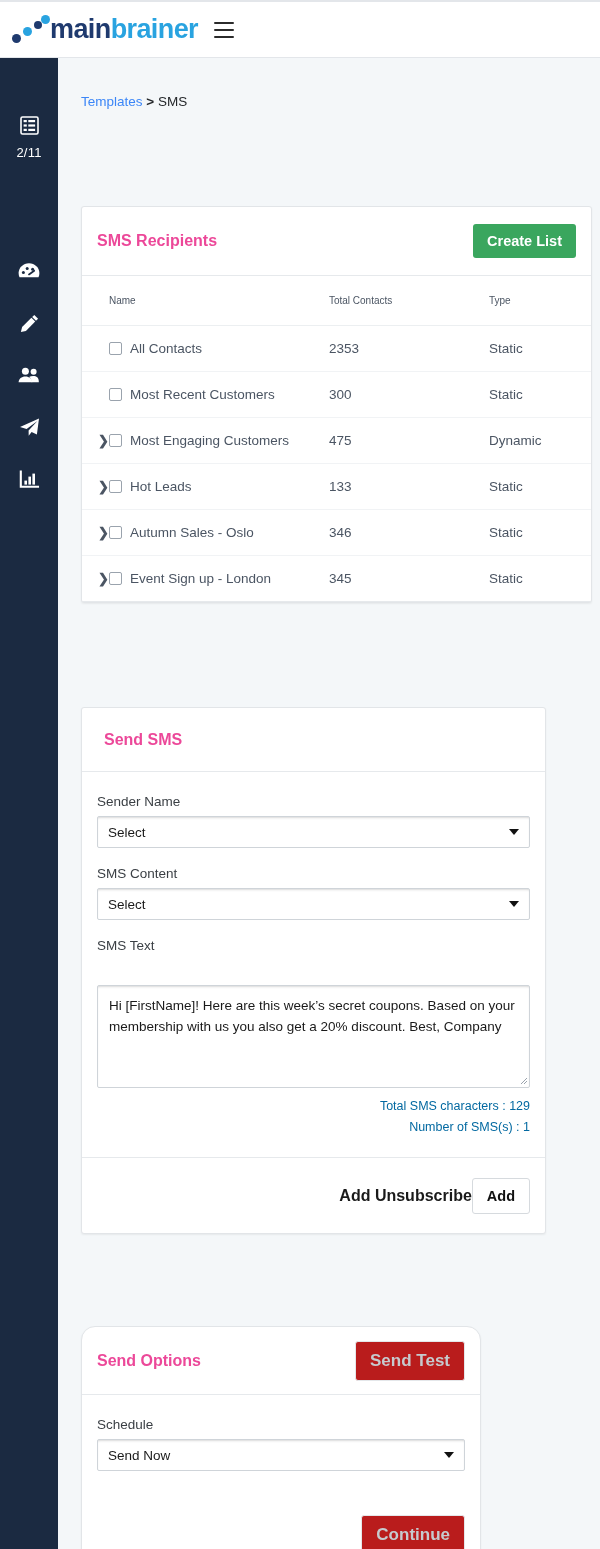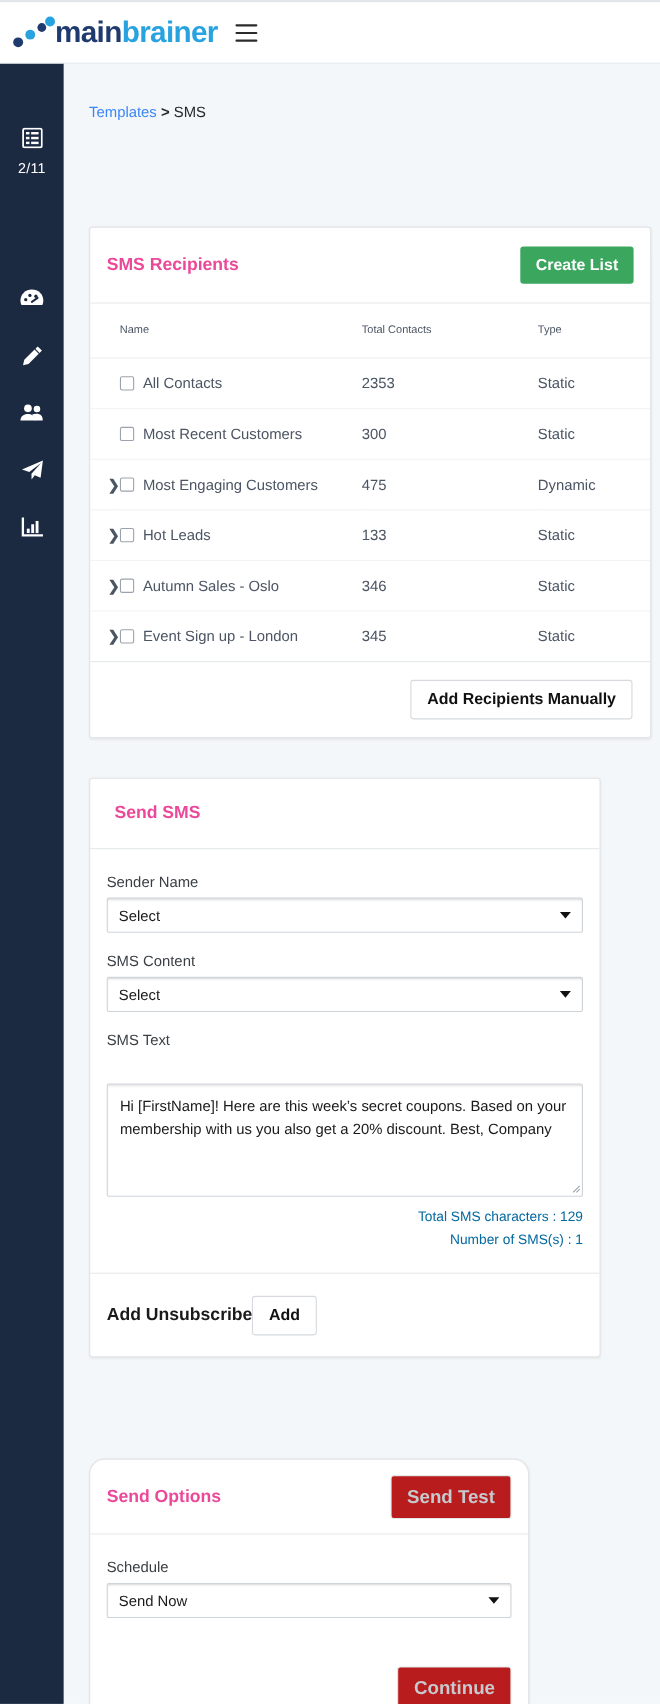--- a/index.html
+++ b/index.html
@@ -143,21 +143,21 @@
     margin-top: 32px;
   }
   .ta-wrap { position: relative; }
   .resize-grip {
     position: absolute; right: 2px; bottom: 3px; width: 9px; height: 9px; pointer-events: none;
   }
   .counters { text-align: right; margin-top: 8px; }
   .counter { color: #0369a1; font-size: 12.5px; line-height: 1.65; }
   .unsub-row {
     border-top: 1px solid #e6e9ec; height: 76px;
-    display: flex; align-items: center; justify-content: flex-start; padding: 0 15px;
+    display: flex; align-items: center; justify-content: flex-end; padding: 0 15px;
     margin-top: 16px;
   }
   .unsub-label { font-size: 16px; font-weight: bold; color: #1a1a1a; }
 
   
   .card-sendopts { position: absolute; left: 23px; top: 1268px; width: 400px; border-radius: 14px; }
   .card-sendopts .card-head { height: 68px; padding: 0 15px; }
   .btn-disabled {
     background: #b91c1c; border: 1px solid #e4e7ea; border-radius: 3px;
     font-size: 17px; font-weight: bold; color: #c6cace; padding: 9px 14px;
@@ -298,23 +298,20 @@
         </tr>
         <tr>
           <td class="col-arrow"><span class="chev">❯</span></td>
           <td class="col-name"><span class="cb"></span><span>Event Sign up - London</span></td>
           <td class="col-total">345</td>
           <td>Static</td>
         </tr>
       </tbody>
     </table>
 
-    <div class="rec-foot">
-      <button class="btn-outline">Add Recipients Manually</button>
-    </div>
   </div>
 
   <div class="card card-sendsms">
     <div class="card-head">
       <div class="card-title">Send SMS</div>
     </div>
 
     <div class="form-body">
       <div class="field-label">Sender Name</div>
       <div class="select-box">

